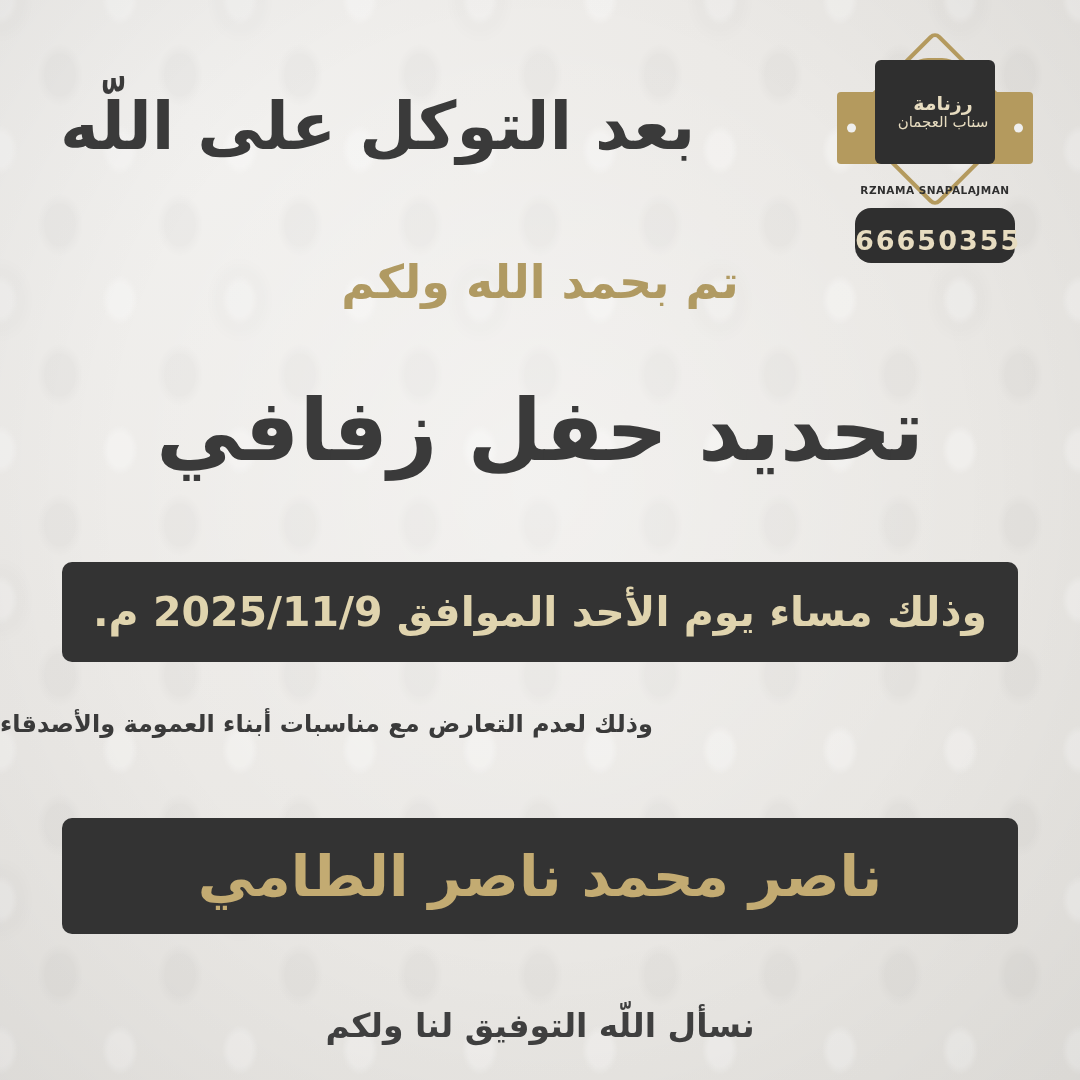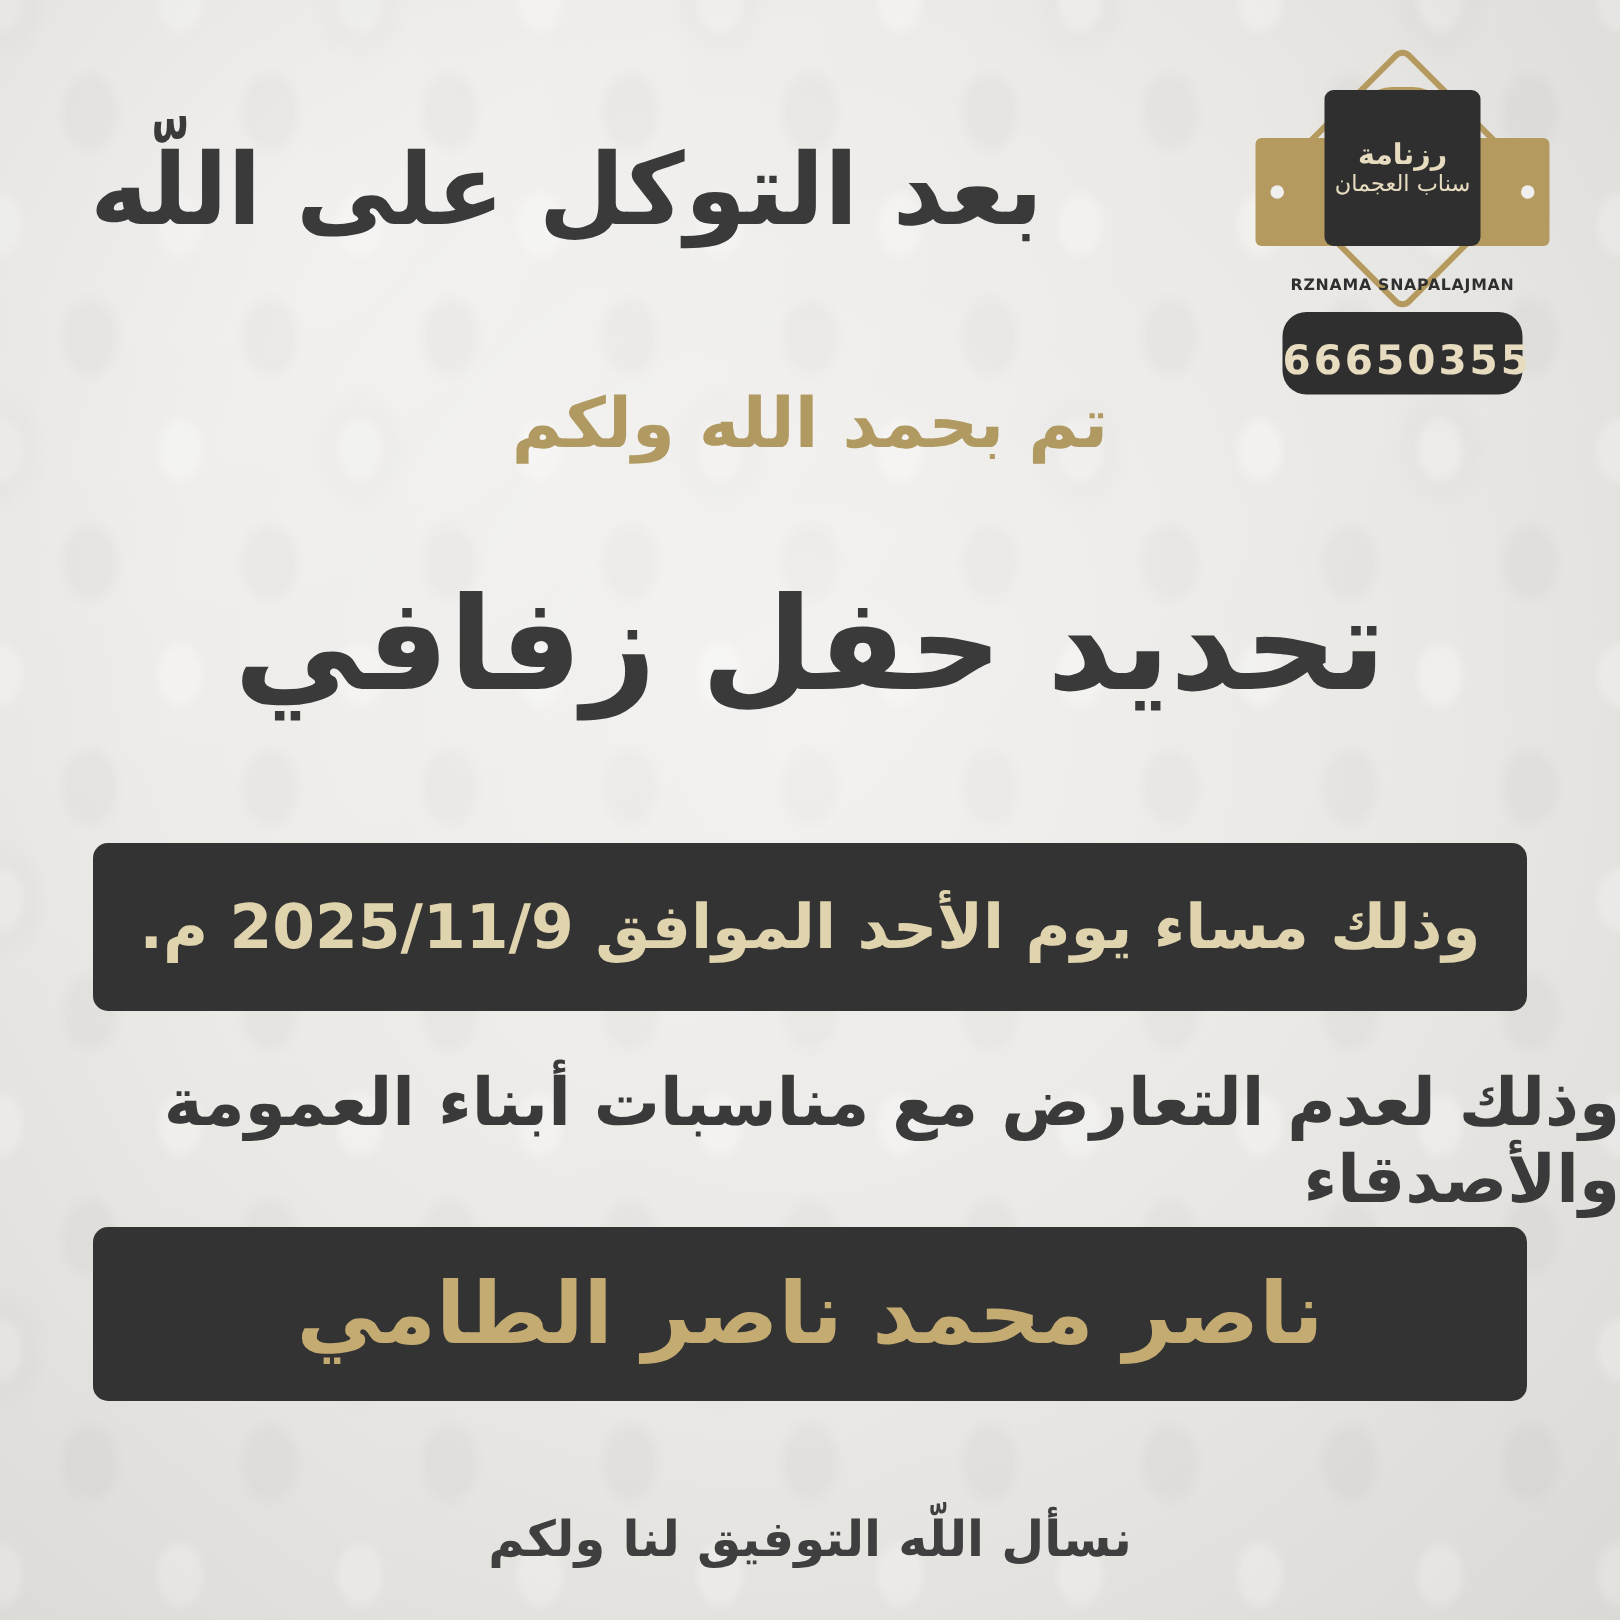--- a/index.html
+++ b/index.html
@@ -107,20 +107,21 @@
     width: 104px;
     height: 104px;
     background: #2f2f2f;
     border-radius: 6px;
     overflow: hidden;
     display: flex;
     flex-direction: column;
     align-items: center;
     justify-content: center;
     gap: 2px;
+    padding-left: 16px;
   }
   .logo-inner .l1 {
     color: #e7dcc0;
     font-size: 19px;
     font-weight: bold;
     line-height: 1;
   }
   .logo-inner .l2 {
     color: #e7dcc0;
     font-size: 15px;
@@ -204,36 +205,36 @@
     left: 62px;
     right: 62px;
     background: #333333;
     border-radius: 10px;
     display: flex;
     align-items: center;
     justify-content: center;
   }
   .bar-date {
     top: 562px;
-    height: 112px;
+    height: 100px;
   }
   .bar-date .bar-text {
     color: #e0d4ae;
     font-size: 41px;
     font-weight: bold;
     direction: rtl;
   }
 
   .note {
     position: absolute;
     top: 710px;
     left: 0;
     right: 0;
-    text-align: right;
-    font-size: 44px;
+    text-align: left;
+    font-size: 24px;
     font-weight: bold;
     color: #3a3a3a;
   }
 
   .bar-name {
     top: 818px;
     height: 116px;
   }
   .bar-name .bar-text {
     color: #c3ab72;

